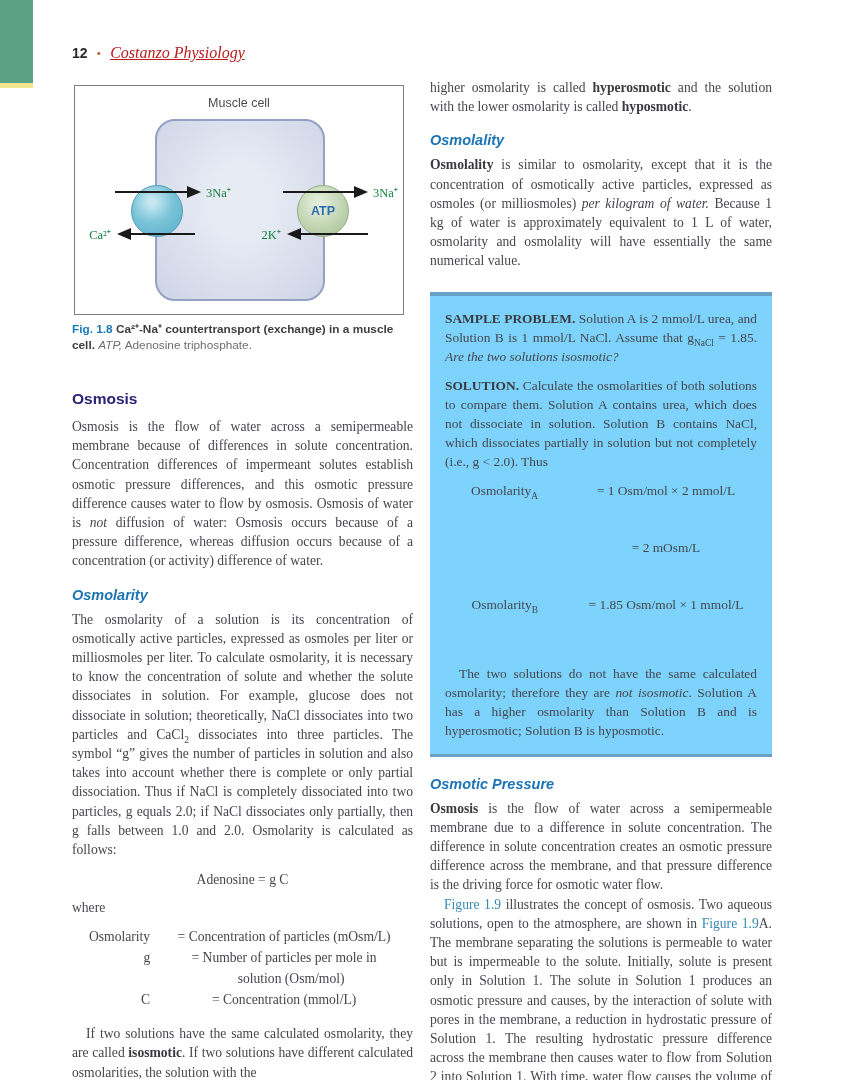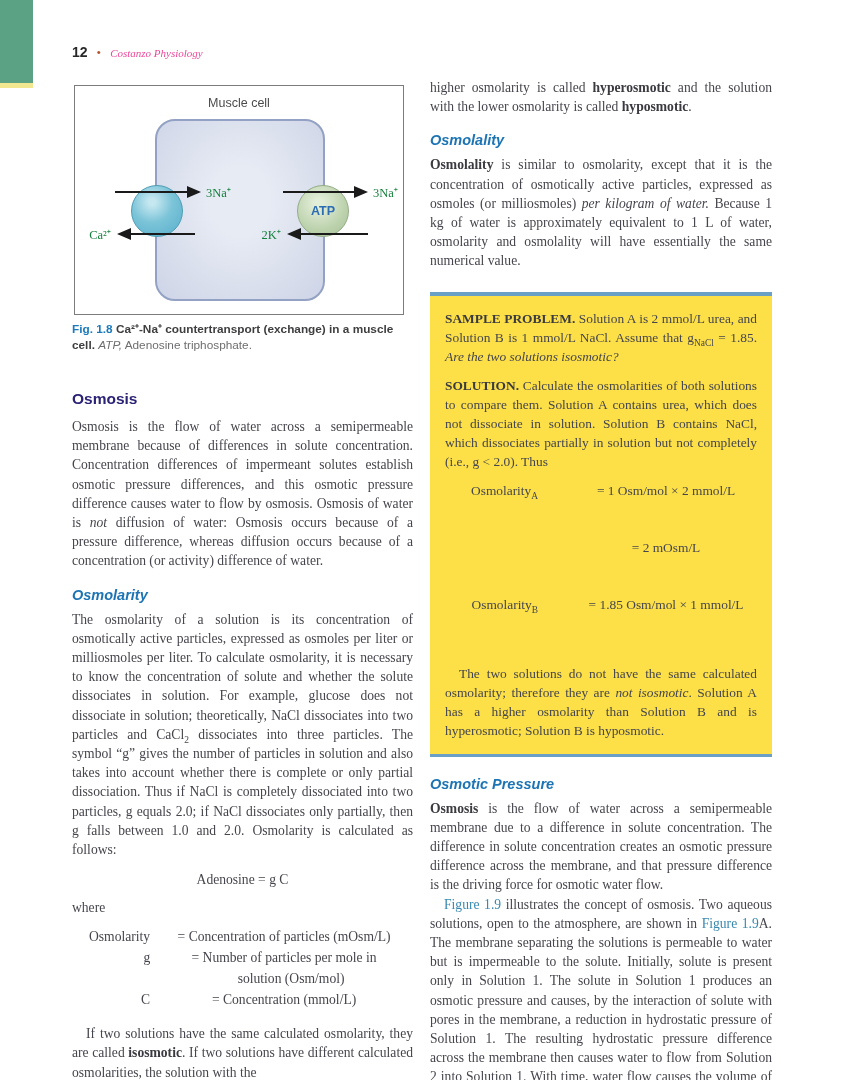--- a/index.html
+++ b/index.html
@@ -5,21 +5,21 @@
   html,body{margin:0;padding:0;background:#ffffff;}
   .page{position:relative;width:844px;height:1080px;background:#ffffff;overflow:hidden;
         font-family:"Liberation Serif",serif;color:#45454d;}
   
   .tab-green{position:absolute;left:0;top:0;width:33px;height:83px;background:#5ba183;}
   .tab-yellow{position:absolute;left:0;top:83px;width:33px;height:5px;background:#f2e791;}
   
   .runhead{position:absolute;left:72px;top:44px;display:flex;align-items:baseline;gap:9px;}
   .pagenum{font-family:"Liberation Sans",sans-serif;font-weight:bold;font-size:14px;color:#282828;}
   .bullet{color:#b5532e;font-size:13px;line-height:1;}
-  .booktitle{font-style:italic;font-size:11px;color:#ec4899;}
+  .booktitle{font-style:italic;font-size:16px;color:#b91c1c;text-decoration:underline;}
   
   .col{position:absolute;top:80px;}
   .col-left{left:72px;width:341px;}
   .col-right{left:430px;width:342px;top:78px;}
   p{margin:0;font-size:13.6px;line-height:19.2px;text-align:justify;}
   p.indent{text-indent:14px;}
   .seg-b{font-weight:bold;color:#3a3a40;}
   .seg-i{font-style:italic;}
   .seg-sub{vertical-align:sub;font-size:70%;line-height:0;}
   .seg-link{color:#3688b0;}
@@ -56,21 +56,21 @@
          font-style:italic;font-size:14.5px;color:#1c74b4;}
   
   .eq-center{text-align:center;margin:13px 0 12px;font-size:13.6px;}
   .where{margin:0 0 10px;font-size:13.6px;}
   .eq-grid{display:grid;grid-template-columns:max-content auto;column-gap:5px;
            font-size:13.6px;line-height:21px;margin:0 0 14px 17px;}
   .eq-lhs{text-align:right;}
   .eq-rhs{text-align:center;}
   .eq-rhs.cont{padding-left:14px;}
   
-  .sample-box{margin-top:21px;margin-bottom:19px;background:#fde047;
+  .sample-box{margin-top:21px;margin-bottom:19px;background:#7dd3fc;
               border-top:4px solid #6ba0c6;border-bottom:3px solid #6ba0c6;
               padding:13px 15px 14px;}
   .sample-box p{font-size:13.4px;line-height:19px;}
   .sample-box .eq-grid{margin:10px 0 12px 26px;line-height:20px;font-size:13.4px;gap:37px;}
   .box-para2{margin-top:10px;}
   .box-concl{margin-top:11px;}
 </style>
 </head>
 <body>
 

